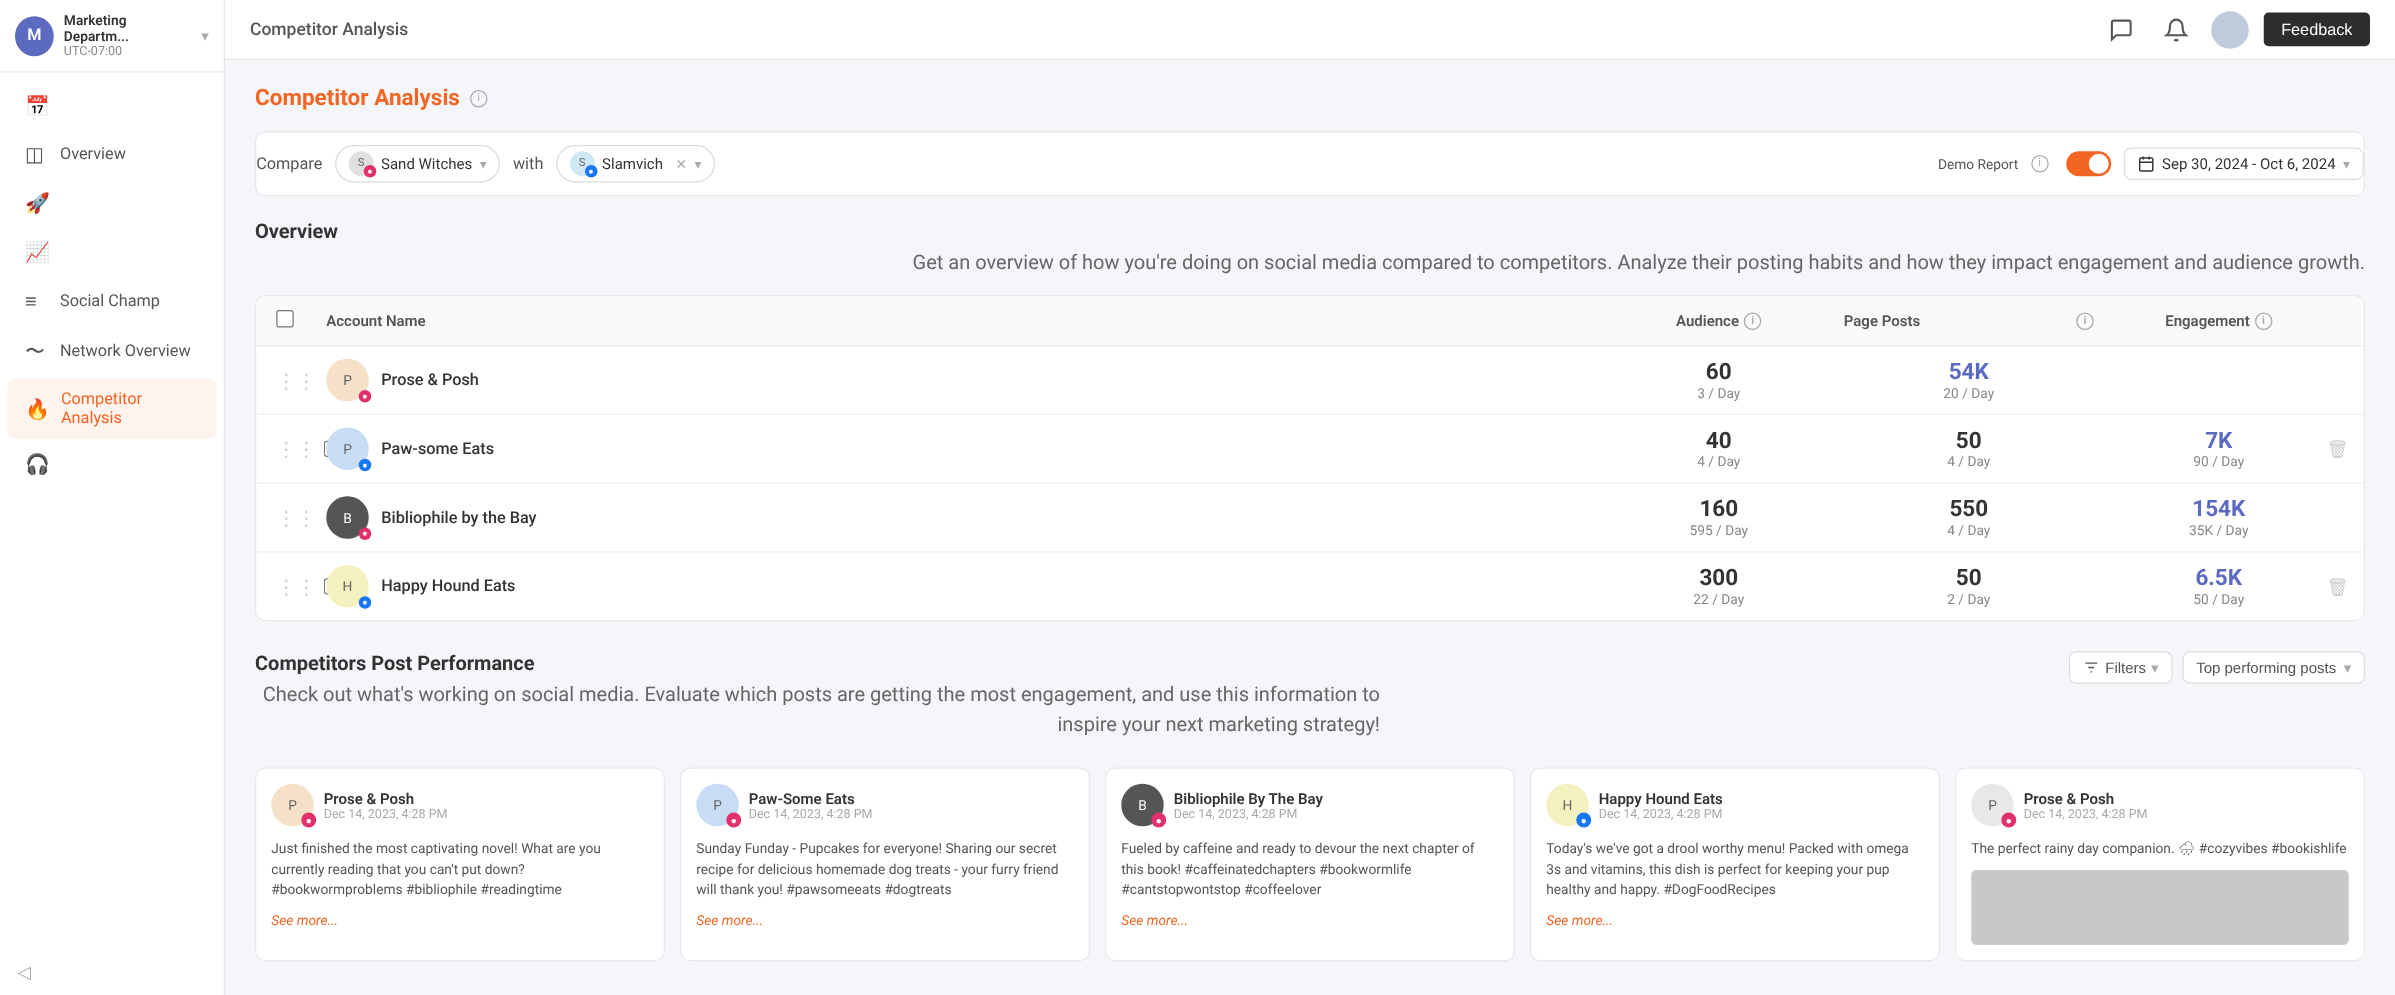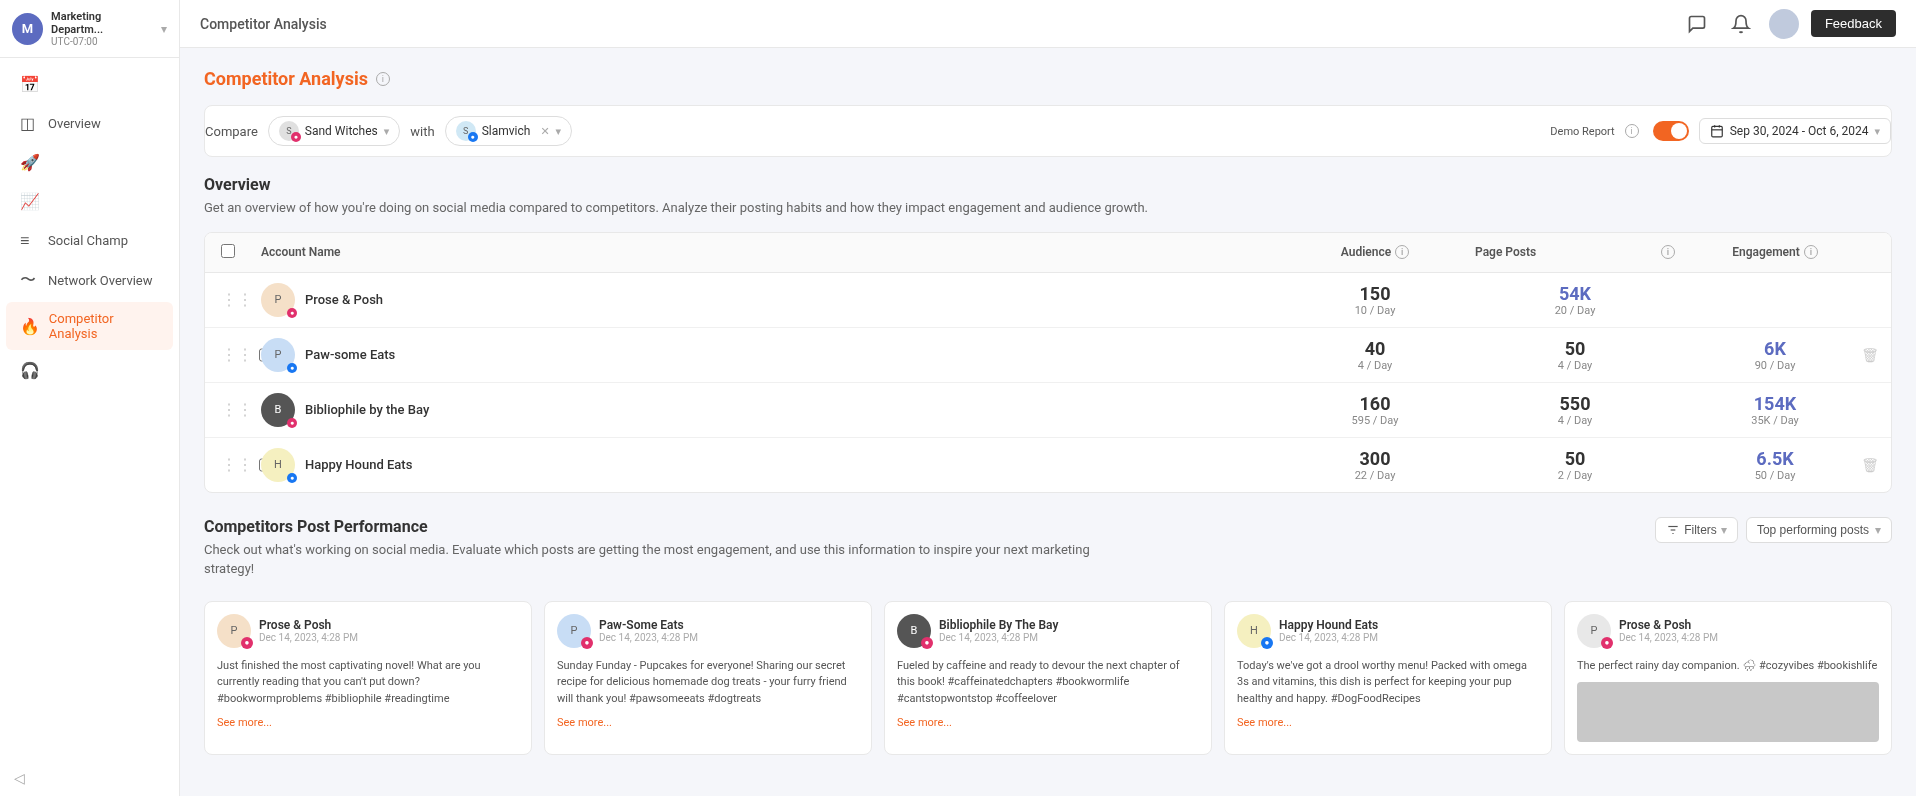--- a/index.html
+++ b/index.html
@@ -155,21 +155,21 @@
       position: absolute; top: 2px; right: 2px;
     }
     .date-range-btn {
       display: flex; align-items: center; gap: 6px;
       border: 1px solid #ddd; border-radius: 6px; padding: 5px 10px;
       background: #fff; font-size: 12px; color: #333; cursor: pointer;
     }
 
     
     .section-title { font-size: 16px; font-weight: 700; color: #333; margin-bottom: 4px; }
-    .section-desc { font-size: 13px; color: #666; margin-bottom: 14px; line-height: 1.5; }
+    .section-desc { font-size: 16px; color: #666; margin-bottom: 14px; line-height: 1.5; text-align: right; }
 
     
     .overview-table {
       background: #fff;
       border: 1px solid #e8e8e8;
       border-radius: 8px;
       overflow: hidden;
       margin-bottom: 24px;
     }
     .table-header {
@@ -240,21 +240,21 @@
     .post-card-header { display: flex; align-items: center; gap: 8px; margin-bottom: 10px; }
     .post-card-avatar {
       width: 34px; height: 34px; border-radius: 50%;
       background: #e0e0e0; flex-shrink: 0; position: relative;
       display: flex; align-items: center; justify-content: center;
       font-size: 11px; color: #666;
     }
     .post-card-name { font-size: 12px; font-weight: 600; color: #333; }
     .post-card-date { font-size: 10px; color: #aaa; }
     .post-card-text { font-size: 11px; color: #555; line-height: 1.5; margin-bottom: 8px; }
-    .post-card-link { font-size: 11px; color: #f26522; cursor: pointer; }
+    .post-card-link { font-size: 11px; color: #f26522; cursor: pointer; font-style: italic; }
     .post-card-image {
       width: 100%; height: 60px; background: #c8c8c8;
       border-radius: 4px; margin-top: 8px;
     }
 
     
     .av-orange { background: #f5e0c8; }
     .av-blue { background: #c8ddf5; }
     .av-dark { background: #555; color: #fff; }
     .av-yellow { background: #f5f0c0; }
@@ -420,22 +420,22 @@
             <span>⋮⋮</span>
           </div>
           <div class="account-cell">
             <div class="account-avatar av-orange">
               P
               <span class="social-badge ig-badge" style="bottom:-1px;right:-2px;">●</span>
             </div>
             <span class="account-name">Prose &amp; Posh</span>
           </div>
           <div class="metric-cell">
-            <div class="metric-value">150</div>
-            <div class="metric-sub">10 / Day</div>
+            <div class="metric-value">60</div>
+            <div class="metric-sub">3 / Day</div>
           </div>
           <div class="metric-cell">
             <div class="engagement-value">54K</div>
             <div class="metric-sub">20 / Day</div>
           </div>
         </div>
 
         <div class="table-row">
           <div style="display:flex;align-items:center;gap:6px;color:#ccc;">
             <span>⋮⋮</span>
@@ -450,21 +450,21 @@
           </div>
           <div class="metric-cell">
             <div class="metric-value">40</div>
             <div class="metric-sub">4 / Day</div>
           </div>
           <div class="metric-cell">
             <div class="metric-value">50</div>
             <div class="metric-sub">4 / Day</div>
           </div>
           <div class="metric-cell">
-            <div class="engagement-value">6K</div>
+            <div class="engagement-value">7K</div>
             <div class="metric-sub">90 / Day</div>
           </div>
           <span class="delete-icon" style="display:block;">🗑</span>
         </div>
 
         <div class="table-row">
           <div style="display:flex;align-items:center;gap:6px;color:#ccc;">
             <span>⋮⋮</span>
           </div>
           <div class="account-cell">

